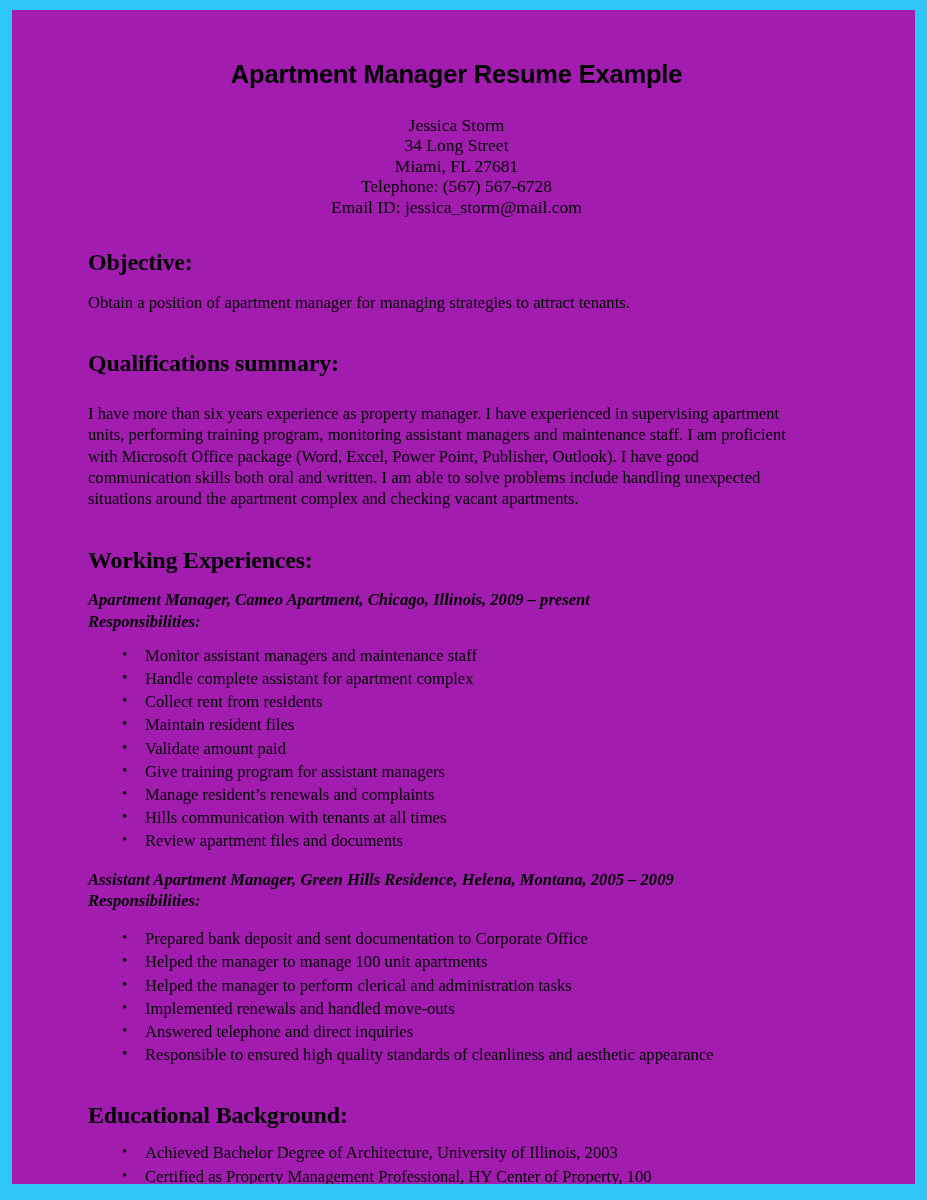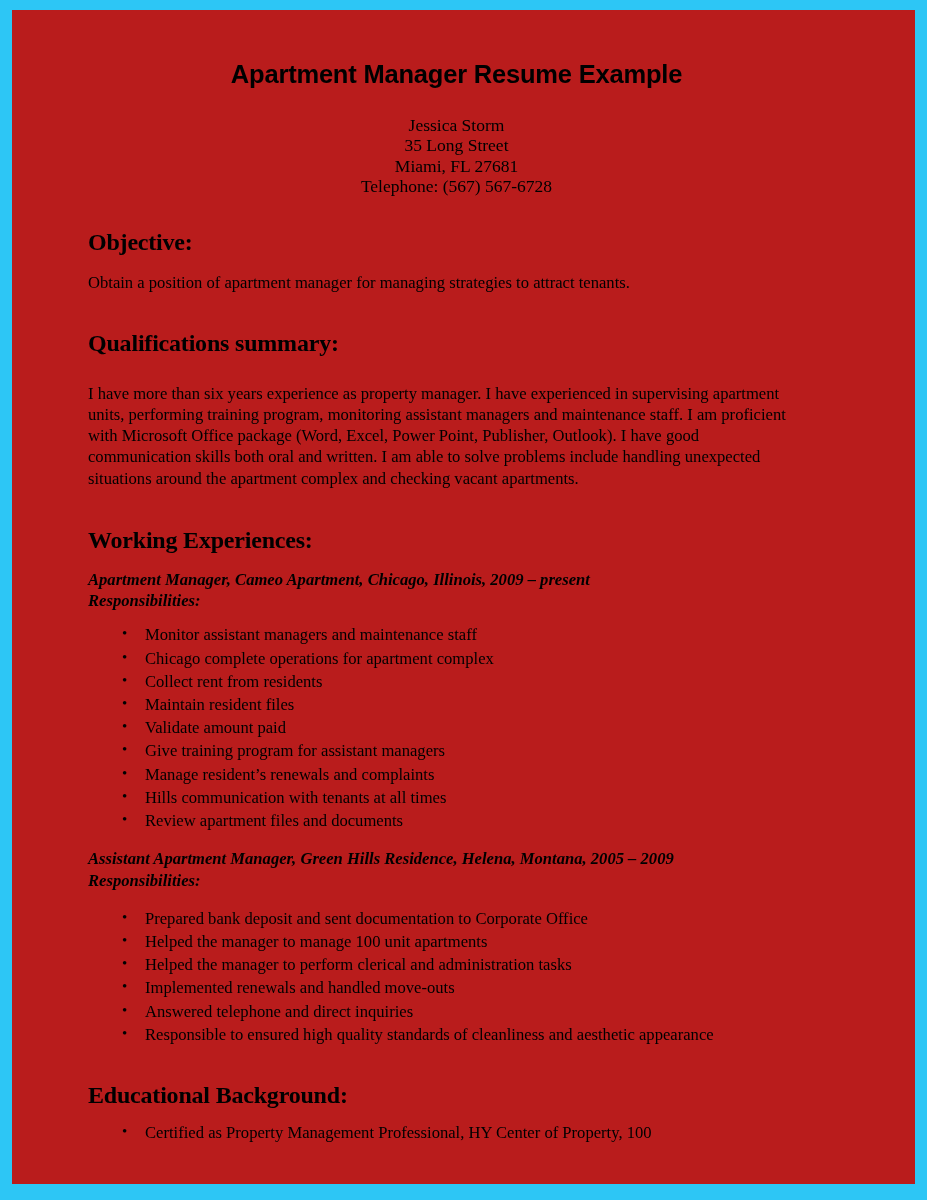--- a/index.html
+++ b/index.html
@@ -12,21 +12,21 @@
     background: #2dc6f5;
     font-family: "Liberation Serif", "DejaVu Serif", serif;
     overflow: hidden;
   }
   .page {
     position: absolute;
     left: 12px;
     top: 10px;
     width: 903px;
     height: 1174px;
-    background: #b91c1c;
+    background: #a21caf;
     box-sizing: border-box;
     overflow: hidden;
   }
   .inner {
     position: absolute;
     left: 0;
     top: 0;
     right: 0;
     padding: 0;
   }
@@ -132,42 +132,43 @@
 </head>
 <body>
 
 <div class="page">
   <div class="inner">
 
     <h1 class="doc-title">Apartment Manager Resume Example</h1>
 
     <div class="contact">
       <div class="contact-line">Jessica Storm</div>
-      <div class="contact-line">35 Long Street</div>
+      <div class="contact-line">34 Long Street</div>
       <div class="contact-line">Miami, FL 27681</div>
       <div class="contact-line">Telephone: (567) 567-6728</div>
+      <div class="contact-line">Email ID: jessica_storm@mail.com</div>
     </div>
 
     <div class="body-area">
 
       <h2 class="section-heading sh-objective">Objective:</h2>
       <p class="para p-objective">Obtain a position of apartment manager for managing strategies to attract tenants.</p>
 
       <h2 class="section-heading sh-qual">Qualifications summary:</h2>
       <p class="para p-qual">I have more than six years experience as property manager. I have experienced in supervising apartment units, performing training program, monitoring assistant managers and maintenance staff. I am proficient with Microsoft Office package (Word, Excel, Power Point, Publisher, Outlook). I have good communication skills both oral and written. I am able to solve problems include handling unexpected situations around the apartment complex and checking vacant apartments.</p>
 
       <h2 class="section-heading sh-work">Working Experiences:</h2>
 
       <div class="job-block-1">
         <div class="job-title">Apartment Manager, Cameo Apartment, Chicago, Illinois, 2009 – present</div>
         <div class="job-resp">Responsibilities:</div>
       </div>
       <ul class="bullets first">
         <li>Monitor assistant managers and maintenance staff</li>
-        <li>Chicago complete operations for apartment complex</li>
+        <li>Handle complete assistant for apartment complex</li>
         <li>Collect rent from residents</li>
         <li>Maintain resident files</li>
         <li>Validate amount paid</li>
         <li>Give training program for assistant managers</li>
         <li>Manage resident’s renewals and complaints</li>
         <li>Hills communication with tenants at all times</li>
         <li>Review apartment files and documents</li>
       </ul>
 
       <div class="job-block-2">
@@ -178,18 +179,19 @@
         <li>Prepared bank deposit and sent documentation to Corporate Office</li>
         <li>Helped the manager to manage 100 unit apartments</li>
         <li>Helped the manager to perform clerical and administration tasks</li>
         <li>Implemented renewals and handled move-outs</li>
         <li>Answered telephone and direct inquiries</li>
         <li>Responsible to ensured high quality standards of cleanliness and aesthetic appearance</li>
       </ul>
 
       <h2 class="section-heading sh-edu">Educational Background:</h2>
       <ul class="bullets edu">
+        <li>Achieved Bachelor Degree of Architecture, University of Illinois, 2003</li>
         <li>Certified as Property Management Professional, HY Center of Property, 100</li>
       </ul>
 
     </div>
   </div>
 </div>
 
 </body></html>

